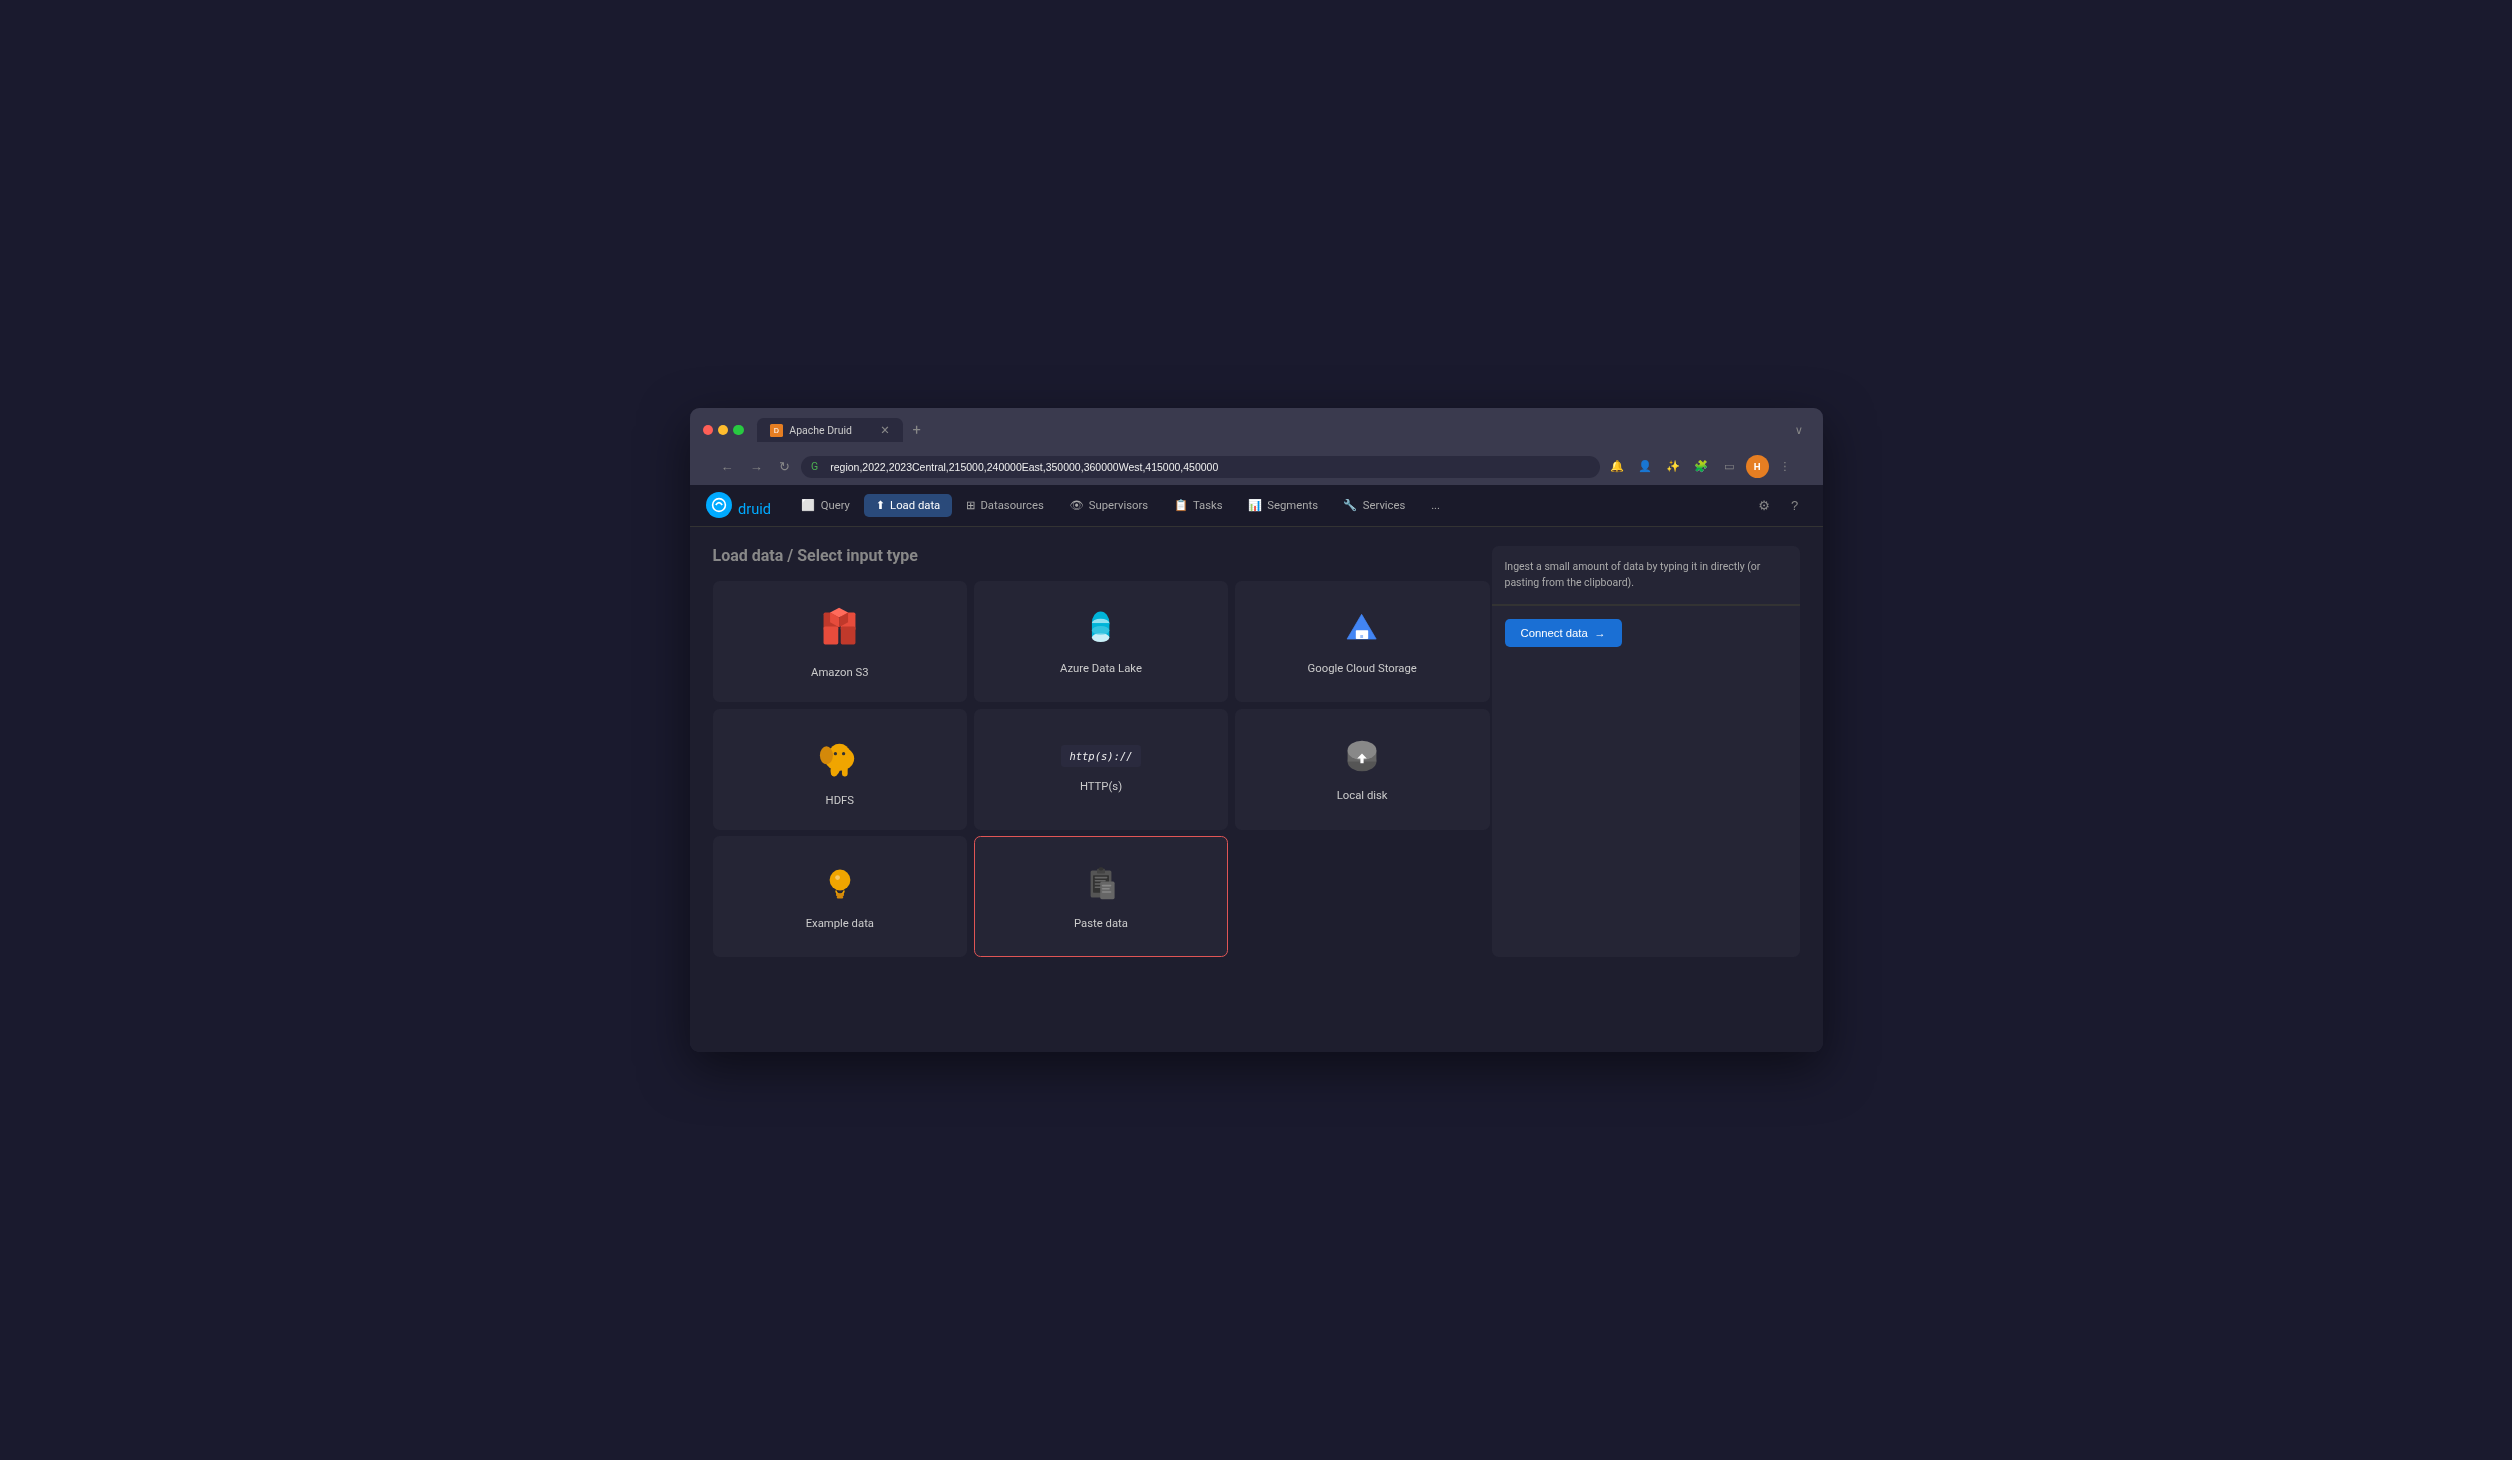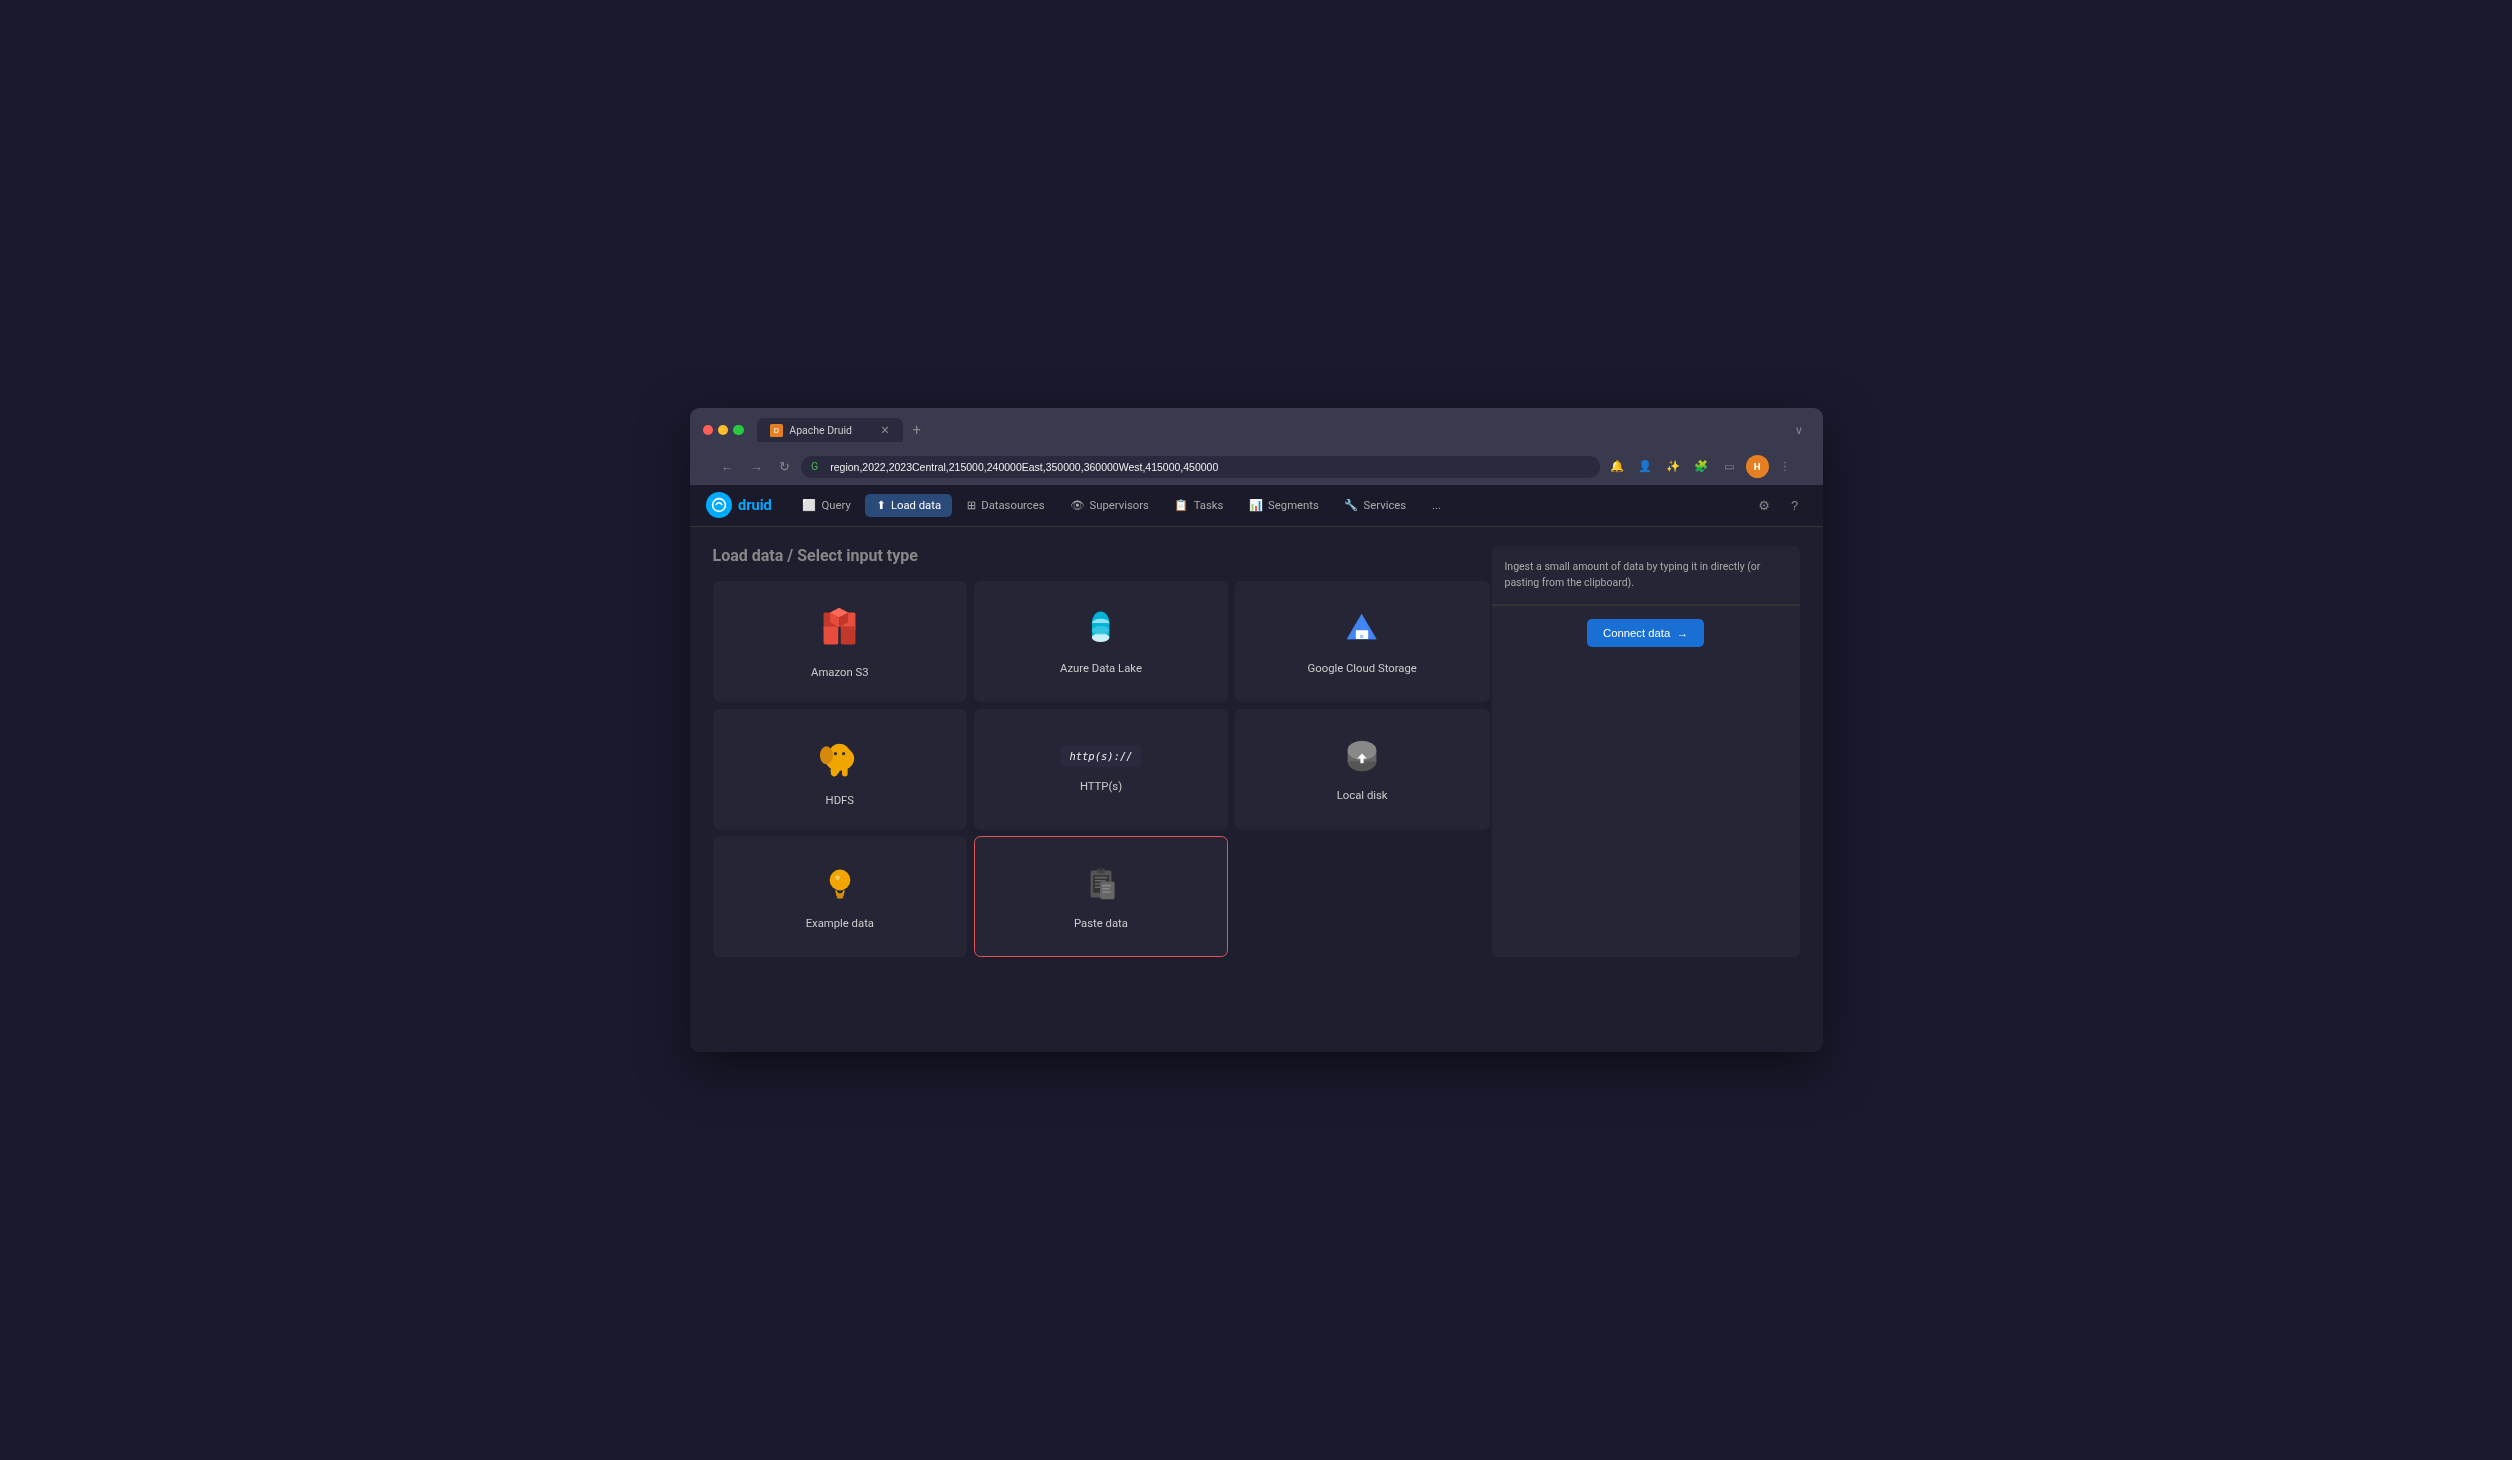--- a/index.html
+++ b/index.html
@@ -185,26 +185,26 @@
       background: #1a1a2a;
       border-bottom: 0.8px solid #333;
       padding: 0 16px;
       display: flex;
       align-items: center;
       height: 42px;
     }
 
     .druid-logo {
       display: flex;
-      align-items: center;
+      align-items: flex-end;
       gap: 6.5px;
       margin-right: 19.4px;
       color: #00aaff;
       font-size: 14.6px;
-      font-weight: bold;
+      font-weight: normal;
       text-decoration: none;
     }
 
     .druid-logo-icon {
       width: 26px;
       height: 26px;
       border-radius: 50%;
       background: #00aaff;
       display: flex;
       align-items: center;
@@ -425,21 +425,21 @@
       padding: 8px;
       resize: vertical;
       min-height: 97px;
       outline: none;
       line-height: 1.5;
     }
 
     .panel-footer {
       padding: 13px;
       display: flex;
-      justify-content: center;
+      justify-content: flex-start;
       border-top: 0.8px solid #333;
     }
 
     .connect-btn {
       background: #1a6fd4;
       color: white;
       border: none;
       border-radius: 4.9px;
       padding: 8px 16px;
       font-size: 11.3px;

